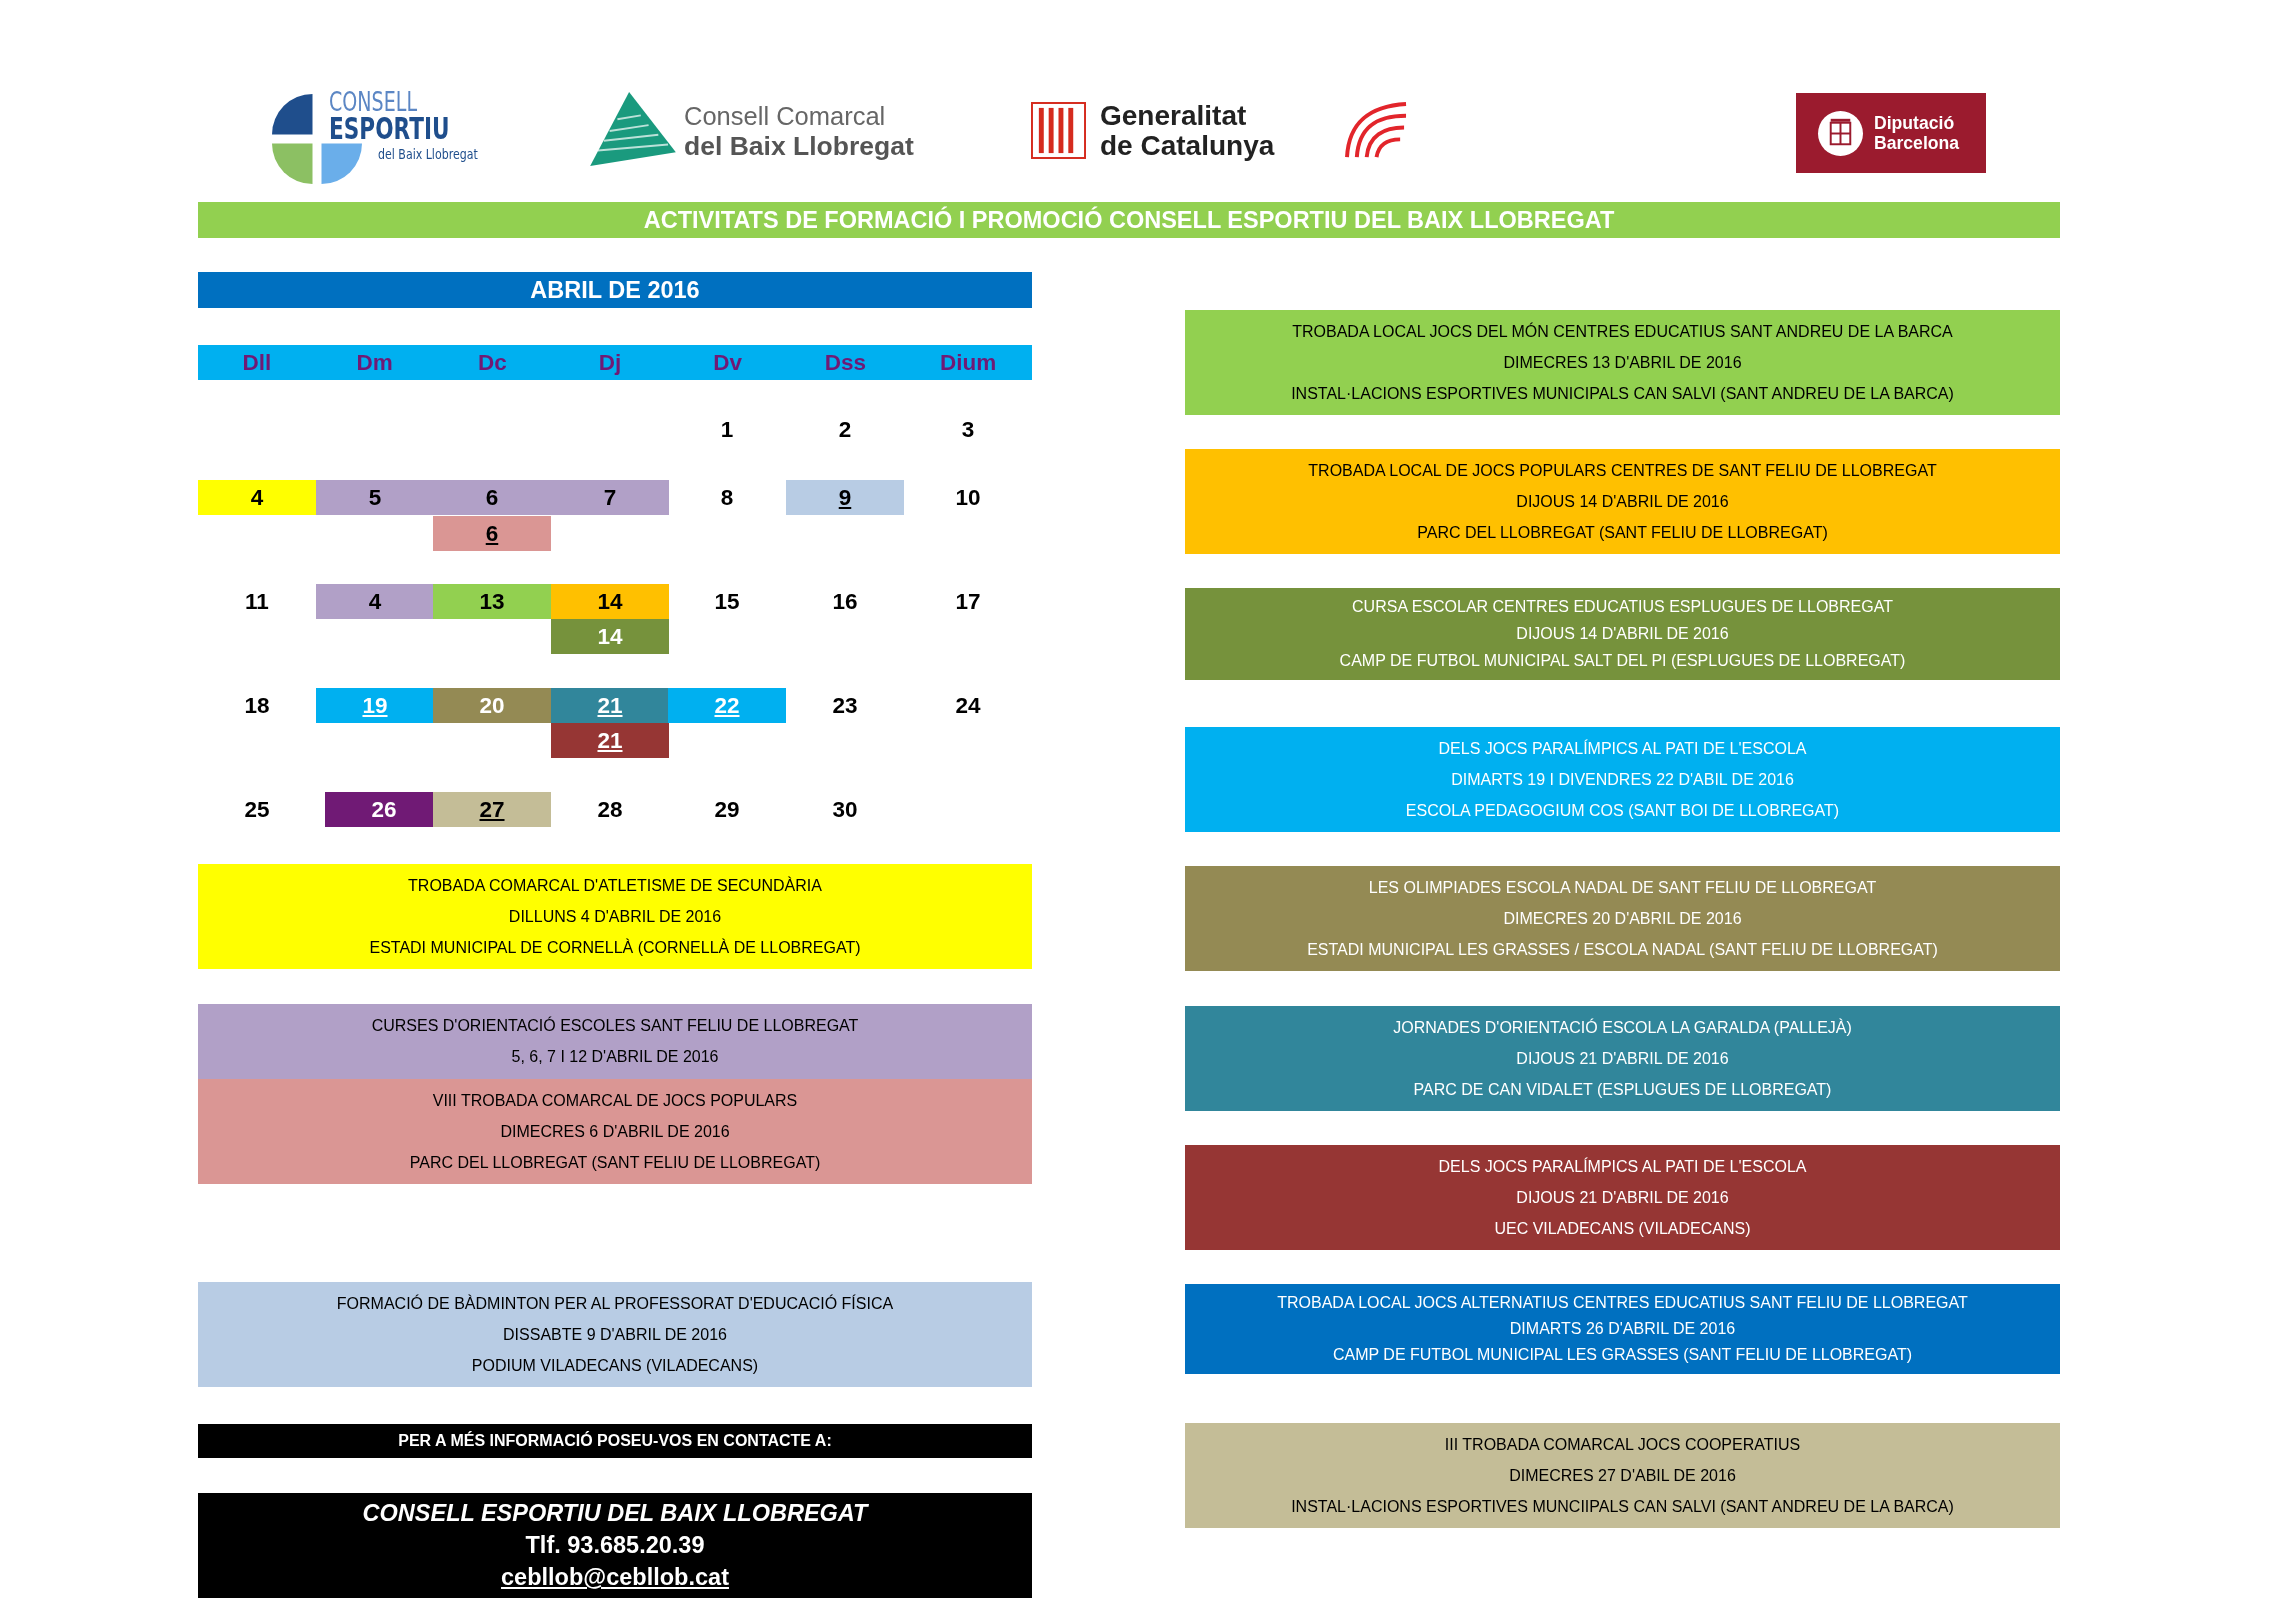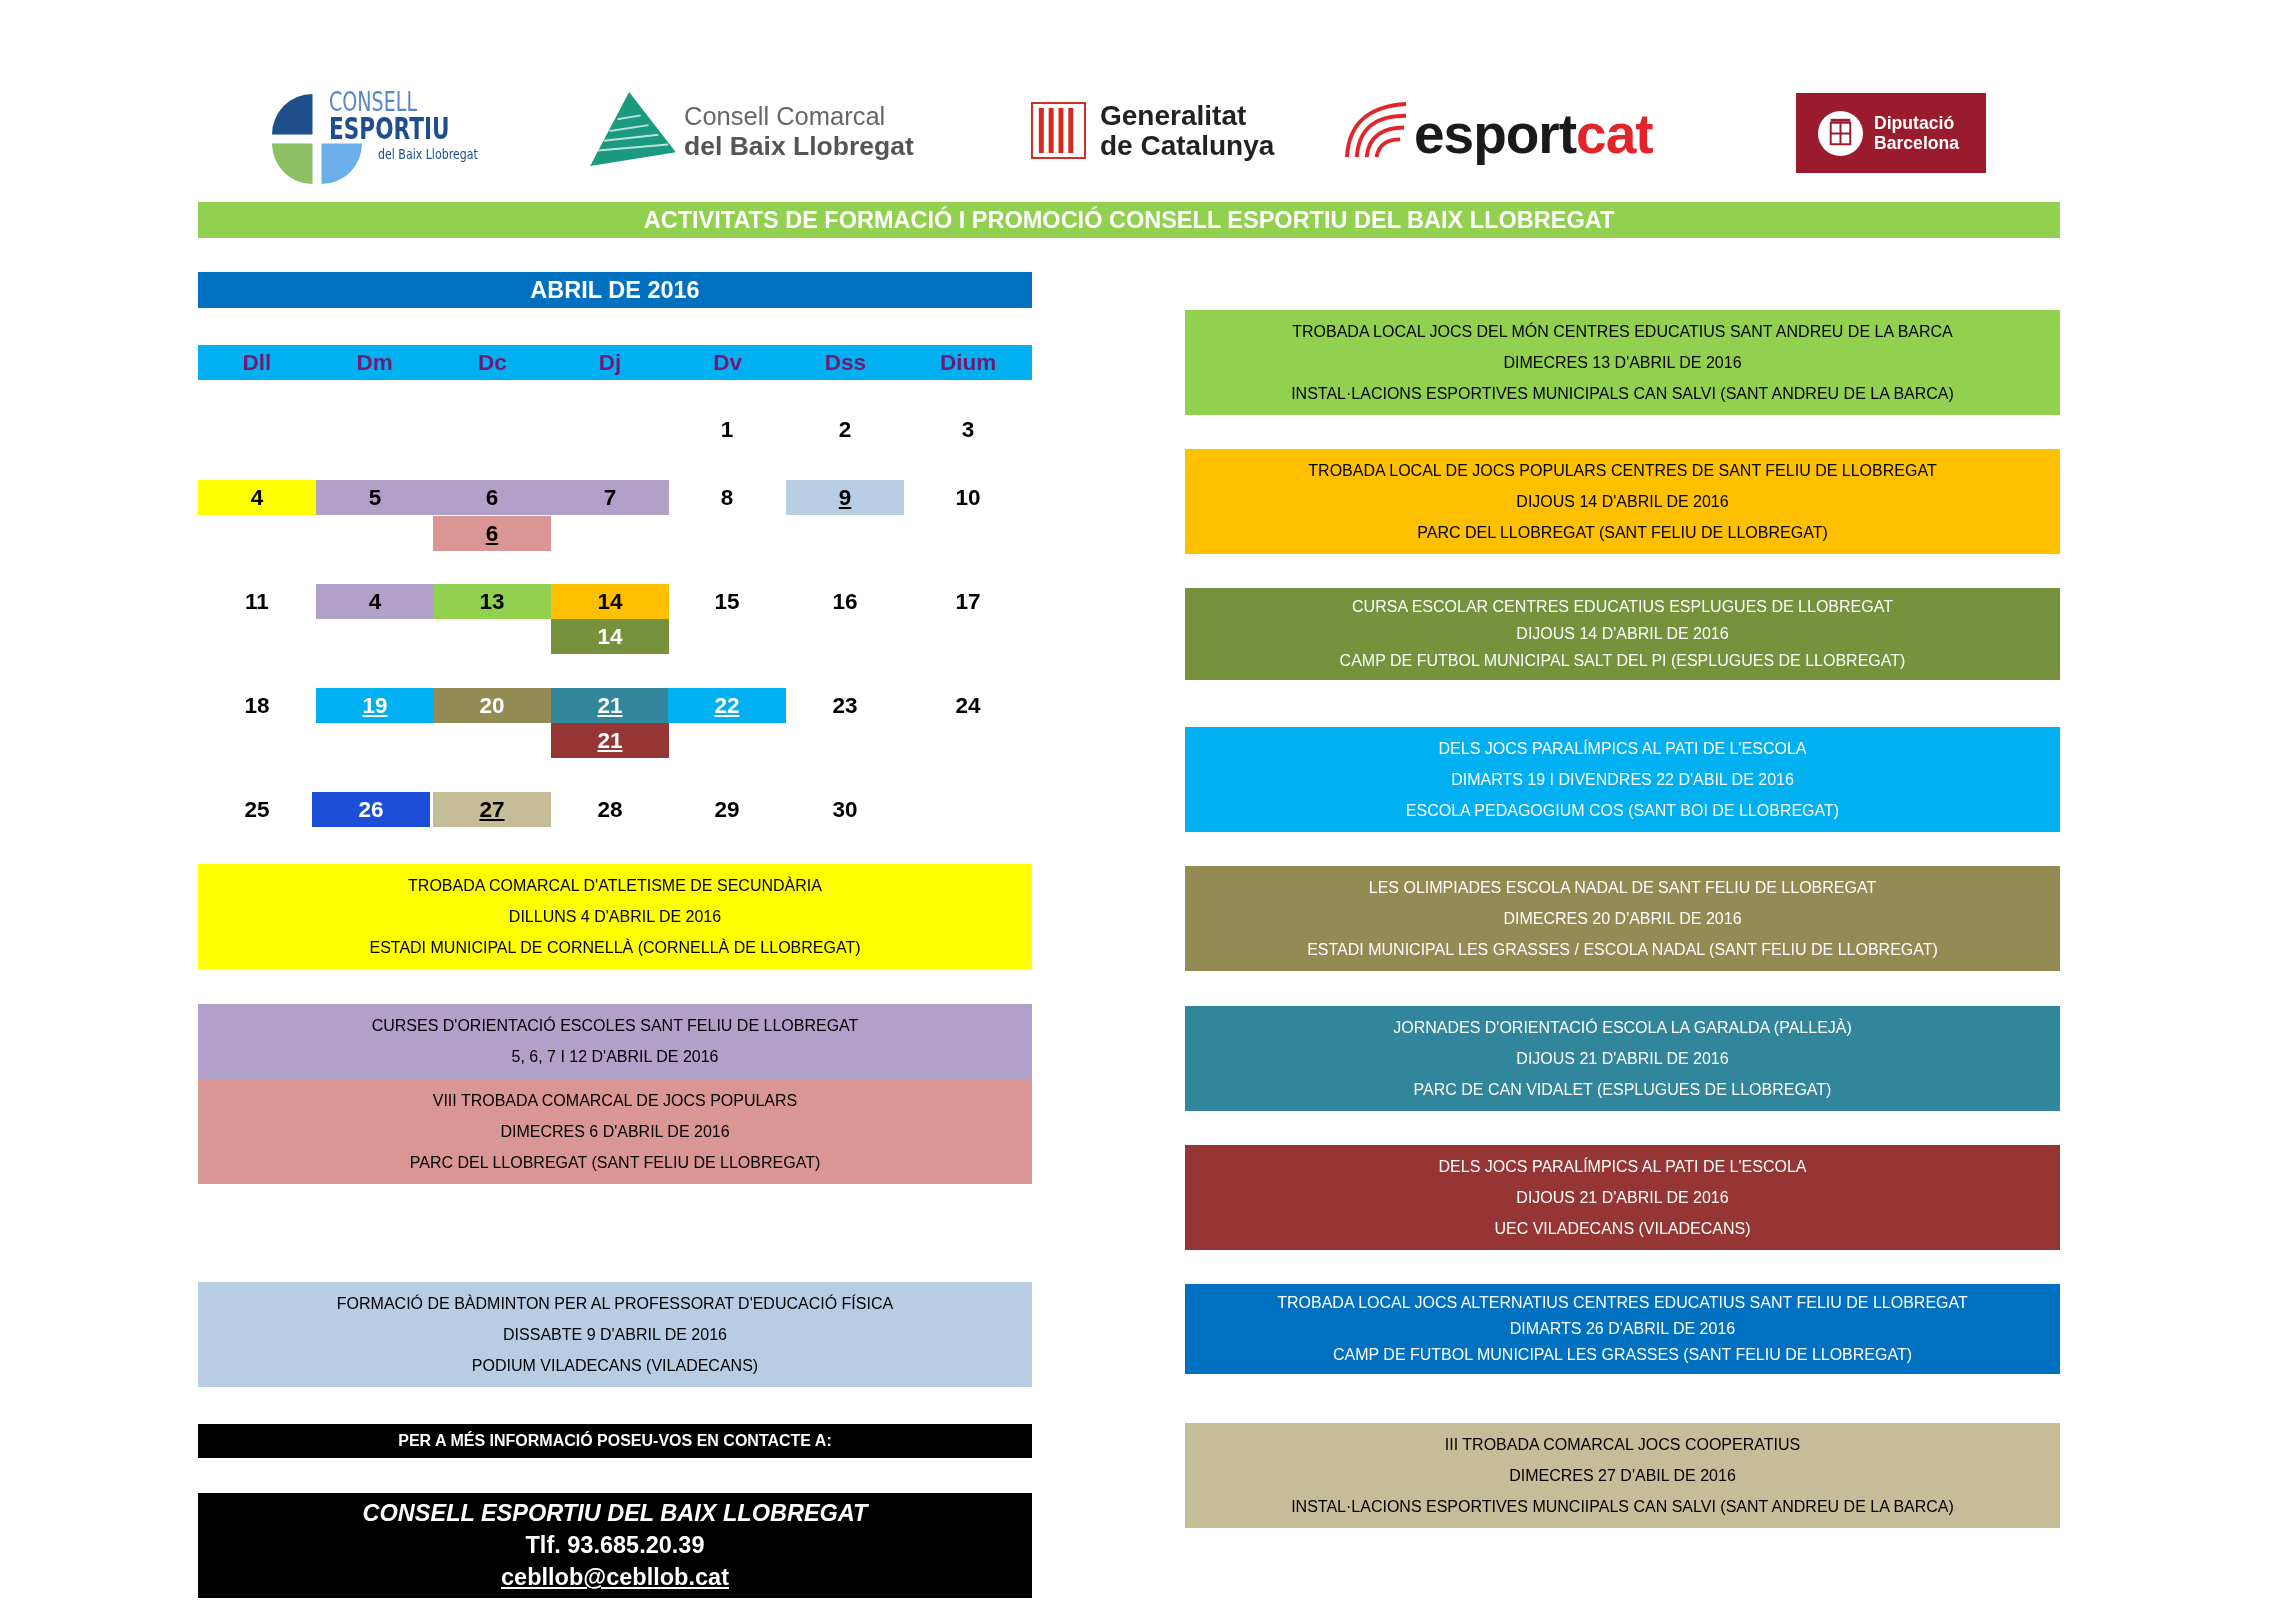--- a/index.html
+++ b/index.html
@@ -97,21 +97,20 @@
   <div class="t2">de Catalunya</div>
 </div>
 
 <div class="abs logo-esp">
   <svg class="wave" viewBox="0 0 70 62">
     <path d="M64,4 C30,6 6,20 4,58" stroke="#e2252b" stroke-width="4" fill="none"></path>
     <path d="M64,16 C36,16 16,26 14,58" stroke="#e2252b" stroke-width="4" fill="none"></path>
     <path d="M62,28 C42,28 26,36 24,58" stroke="#e2252b" stroke-width="4" fill="none"></path>
     <path d="M58,40 C44,40 36,46 34,58" stroke="#e2252b" stroke-width="4" fill="none"></path>
   </svg>
-  <div class="txt"><span class="a">esport</span><span class="b">cat</span></div>
 </div>
 
 <div class="abs logo-dip">
   <div class="seal">
     <svg viewBox="0 0 46 46" width="45" height="45">
       <rect x="13" y="12" width="20" height="22" fill="none" stroke="#9b1b2e" stroke-width="2"></rect>
       <line x1="13" y1="23" x2="33" y2="23" stroke="#9b1b2e" stroke-width="2"></line>
       <line x1="23" y1="12" x2="23" y2="34" stroke="#9b1b2e" stroke-width="2"></line>
       <rect x="13" y="8" width="20" height="3" fill="#9b1b2e"></rect>
     </svg>
@@ -212,21 +211,21 @@
     </div>
     <div class="cal-cell" style="left: 904px; top: 688px; width: 128px;">
       <span>24</span>
     </div>
     <div class="cal-cell u w" style="left: 551px; top: 723px; background: rgb(150, 54, 52);">
       <span>21</span>
     </div>
     <div class="cal-cell" style="left: 198px; top: 792px;">
       <span>25</span>
     </div>
-    <div class="cal-cell w" style="left: 312px; top: 792px; background: #1d4ed8;">
+    <div class="cal-cell w" style="left: 325px; top: 792px; background: #701a75;">
       <span>26</span>
     </div>
     <div class="cal-cell u" style="left: 433px; top: 792px; background: rgb(196, 189, 151);">
       <span>27</span>
     </div>
     <div class="cal-cell" style="left: 551px; top: 792px;">
       <span>28</span>
     </div>
     <div class="cal-cell" style="left: 668px; top: 792px;">
       <span>29</span>

